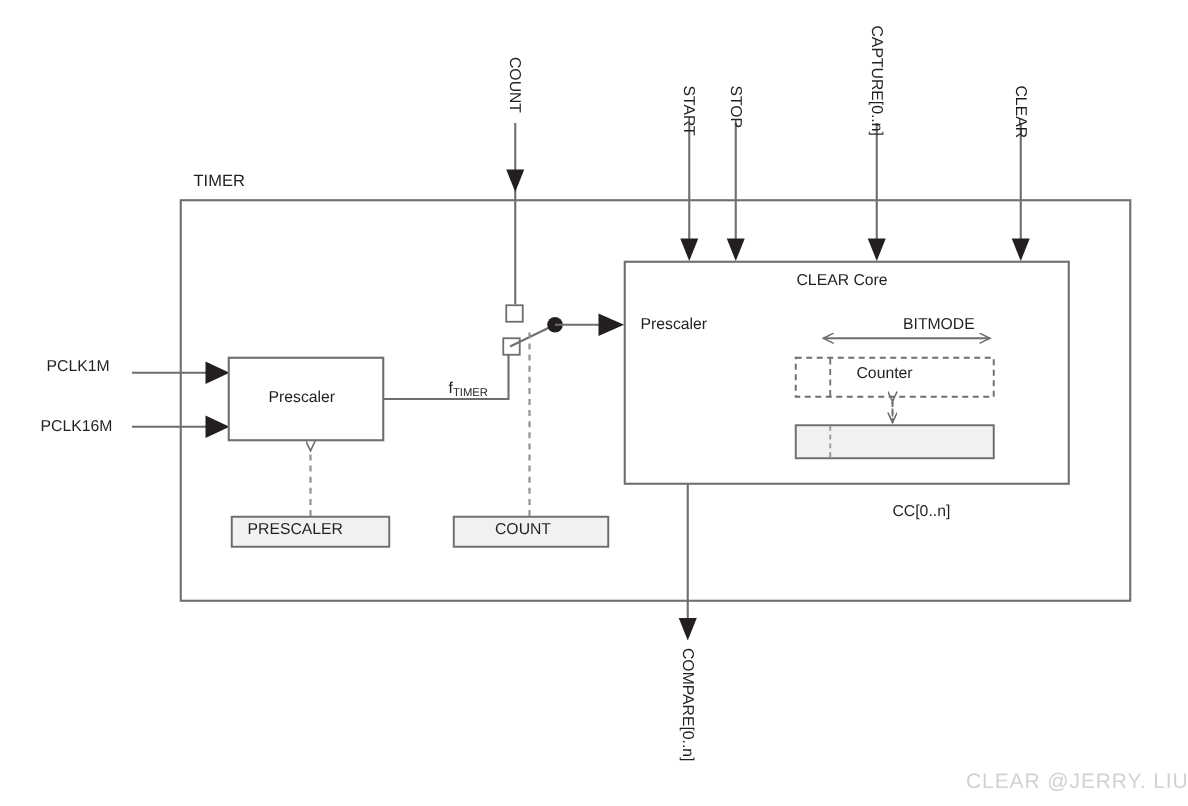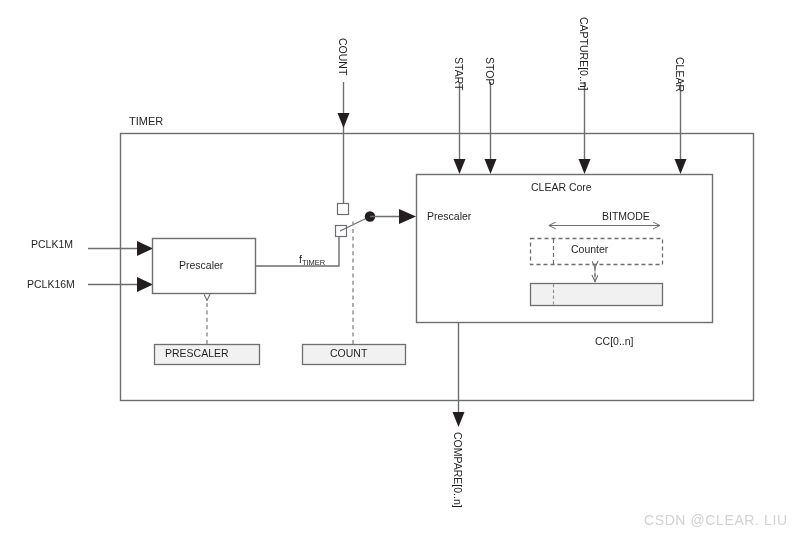--- a/index.html
+++ b/index.html
@@ -171,15 +171,15 @@
   <div class="vert" style="left:464px; top:57px;">START</div>
 
   <div class="vert" style="left:495px; top:57px;">STOP</div>
 
   <div class="vert" style="left:589px; top:17px;">CAPTURE[0..n]</div>
 
   <div class="vert" style="left:685px; top:57px;">CLEAR</div>
 
   <div class="vert" style="left:463px; top:432px;">COMPARE[0..n]</div>
 
-  <div class="watermark" style="left:644px; top:512px;">CSDN @CLEAR. LIU</div>
+  <div class="watermark" style="left:644px; top:512px;">CLEAR @JERRY. LIU</div>
 
 </div>
 
 </body></html>

